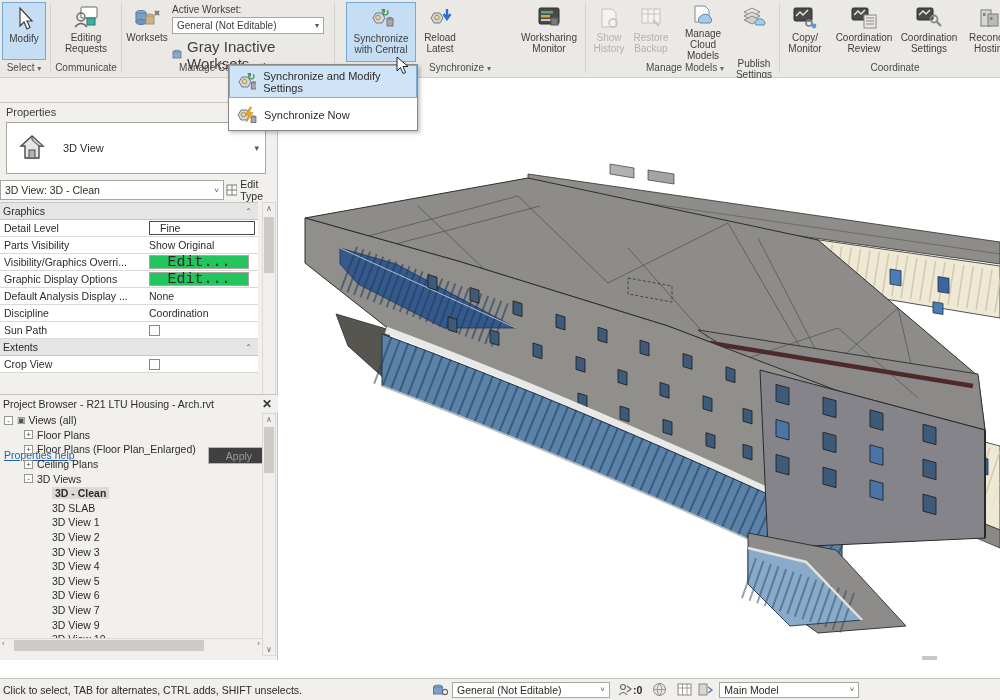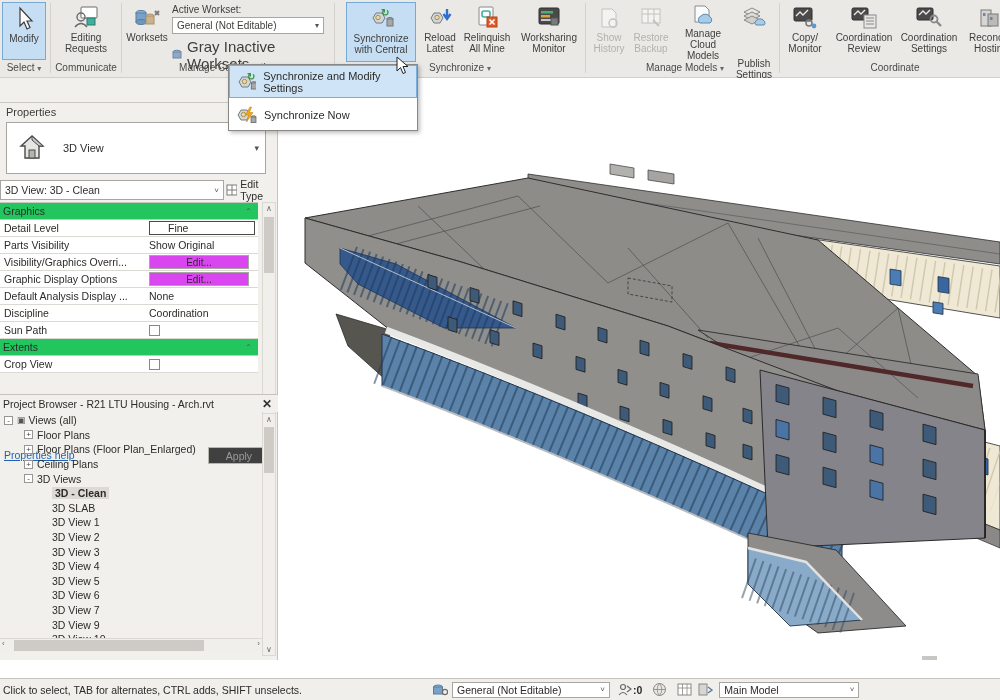--- a/index.html
+++ b/index.html
@@ -35,25 +35,25 @@
   #typeSel .tarr { position:absolute; right:6px; font-size:9px; color:#555; }
   #instRow { position:absolute; left:0; top:102px; width:278px; height:16px; display:flex; }
   #instSel { width:224px; height:20px; background:#fff; border:1px solid #a9a6a2; font-size:10.5px; color:#2e2d2b;
              display:flex; align-items:center; justify-content:space-between; padding:0 4px; }
   #editType { width:54px; height:20px; font-size:10.5px; color:#2e2d2b; display:flex; align-items:center; gap:3px; padding-left:2px; }
 
   #ptable { position:absolute; left:0; top:124px; width:258px; font-size:10.5px; color:#2c2b29; background:#fff; border-top:1px solid #c9c6c2; }
   .prow { display:flex; height:17px; border-bottom:1px solid #dcd9d5; align-items:center; }
   .prow .pl { width:146px; padding-left:4px; overflow:hidden; white-space:nowrap; }
   .prow .pv { width:112px; padding-left:3px; overflow:hidden; white-space:nowrap; display:flex; align-items:center; }
-  .psec { background:#22c55e; height:17px; display:flex; justify-content:space-between; align-items:center;
+  .psec { background:#e5e5e5; height:17px; display:flex; justify-content:space-between; align-items:center;
           padding:0 6px 0 3px; border-bottom:1px solid #c9c6c2; font-size:10.5px; color:#2c2b29; }
   .psec .chev { font-size:8px; color:#555; }
-  .valbox { border:1.5px solid #4a4a4a; width:106px; height:14px; display:flex; align-items:center; padding-left:18px; }
-  .editbtn { width:100px; height:14px; background:#d946ef; border:1px solid #a9a6a2; text-align:center; font-size:10px; color:#2c2b29; line-height:13px; }
+  .valbox { border:1.5px solid #4a4a4a; width:106px; height:14px; display:flex; align-items:center; padding-left:10px; }
+  .editbtn { width:100px; height:14px; background:#22c55e; border:1px solid #a9a6a2; text-align:center; font-size:15px; color:#2c2b29; line-height:13px;font-family:Liberation Mono, monospace; }
   .chk { width:11px; height:11px; border:1px solid #8a8884; background:#fff; }
 
   #pscroll { position:absolute; left:262px; top:124px; width:14px; height:236px; background:#f0efec; border:1px solid #dcd9d5; font-size:8px; color:#6a6966; text-align:center; }
   #pscroll .thumb { position:absolute; left:1px; top:14px; width:10px; height:56px; background:#cecbc7; }
   #pfooter { position:absolute; left:0; top:366px; width:278px; height:22px; display:flex; justify-content:space-between; align-items:center; padding:0 8px 0 4px; }
   #propshelp { font-size:10.5px; color:#1f62b5; text-decoration:underline; }
   #applybtn { width:62px; height:17px; background:#404040; border:1px solid #b8b5b1; color:#9c9a96; font-size:10.5px; text-align:center; line-height:16px; }
 
   #pbheader { position:absolute; left:0; top:316px; width:278px; height:18px; border-top:1px solid #c6c3bf; background:#f1f0ed;
               display:flex; justify-content:space-between; align-items:center; padding:0 6px 0 3px; font-size:10.5px; color:#2c2b29; }
@@ -161,31 +161,20 @@
     </div>
     <div class="rbtn" style="left:420px; width:40px; height:58px;">
       <div class="ric">
         <svg width="26" height="24">
             <polygon points="7,7 13,7 16,12 13,17 7,17 4,12" fill="#cfd6de" stroke="#7a7a7a"></polygon>
             <circle cx="10" cy="11.5" r="2.2" fill="#e8d9a8" stroke="#a89048"></circle>
             <path d="M20,3 v8 M16.5,8 l3.5,5 3.5,-5" fill="none" stroke="#2f6fd0" stroke-width="2.4"></path>
           </svg>
       </div>
       <span>Reload Latest</span>
-    </div>
-    <div class="rbtn" style="left:462px; width:50px; height:58px;">
-      <div class="ric">
-        <svg width="24" height="26">
-            <rect x="4" y="2" width="14" height="18" rx="1" fill="#fbfbfb" stroke="#8a8a8a"></rect>
-            <rect x="7" y="6" width="8" height="6" rx="2" fill="none" stroke="#3fae9e" stroke-width="1.6"></rect>
-            <rect x="12" y="12" width="10" height="10" fill="#e05a28" stroke="#b54218"></rect>
-            <path d="M14.5,14.5 l5,5 M19.5,14.5 l-5,5" stroke="#fff" stroke-width="1.6"></path>
-          </svg>
-      </div>
-      <span>Relinquish All Mine</span>
     </div>
     <div class="rbtn" style="left:518px; width:62px; height:58px;">
       <div class="ric">
         <svg width="26" height="24">
             <rect x="3" y="2" width="20" height="16" rx="1.5" fill="#4a4a4a" stroke="#2e2e2e"></rect>
             <rect x="5" y="5" width="12" height="2.5" fill="#4fae6a"></rect>
             <rect x="5" y="9" width="9" height="2.5" fill="#e0a040"></rect>
             <rect x="5" y="13" width="11" height="2" fill="#c8c8c8"></rect>
             <rect x="15" y="12" width="7" height="7" fill="#7a7a7a" stroke="#555"></rect>
           </svg>

